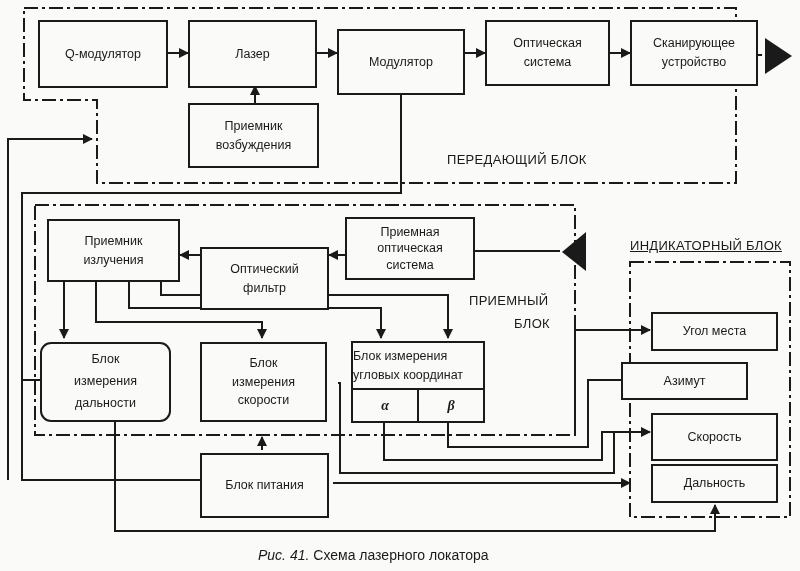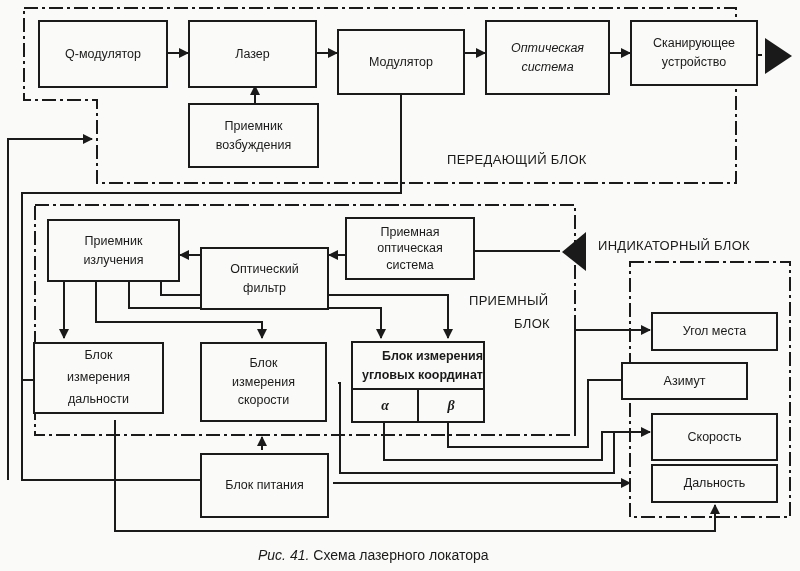--- a/index.html
+++ b/index.html
@@ -6,21 +6,21 @@
   body { width:800px; height:571px; position:relative; overflow:hidden;
          font-family:"Liberation Sans", sans-serif; color:#1a1a1a; }
   svg { position:absolute; left:0; top:0; }
   .box { position:absolute; border:2.5px solid #1a1a1a; background:#fafaf8;
          box-sizing:border-box; display:flex; align-items:center; justify-content:center;
          text-align:center; font-size:12.5px; line-height:1.5; }
   .lbl { position:absolute; font-size:13px; letter-spacing:0.3px; white-space:nowrap; }
   .caption { position:absolute; left:258px; top:547px; font-family:Liberation Sans, sans-serif; font-size:14px; }
   .caption i { font-style:italic; }
   .split { position:absolute; display:flex; flex-direction:column; border:2.5px solid #1a1a1a; box-sizing:border-box; background:#fafaf8; }
-  .split .top { flex:0 0 auto; height:45px; display:flex; align-items:center; justify-content:center; text-align:right; font-size:12.5px; line-height:1.45; border-bottom:2px solid #1a1a1a;font-weight:bold; }
+  .split .top { flex:0 0 auto; height:45px; display:flex; align-items:center; justify-content:center; text-align:left; font-size:12.5px; line-height:1.45; border-bottom:2px solid #1a1a1a; }
   .split .bot { flex:1; display:flex; }
   .split .bot div { flex:1; display:flex; align-items:center; justify-content:center; font-family:"Liberation Serif", serif; font-style:italic; font-weight:bold; font-size:14px; }
   .split .bot div:first-child { border-right:2px solid #1a1a1a; }
 </style>
 </head>
 <body>
 
 <svg width="800" height="571">
   <defs>
     <marker id="ah" markerWidth="10" markerHeight="10" refX="9" refY="5" orient="auto" markerUnits="userSpaceOnUse">
@@ -74,21 +74,21 @@
 
 <div class="box" style="left:38px;top:20px;width:130px;height:68px;text-align:center;">
     <span>Q-модулятор</span>
   </div>
 <div class="box" style="left:188px;top:20px;width:129px;height:68px;">
     <span>Лазер</span>
   </div>
 <div class="box" style="left:337px;top:29px;width:128px;height:66px;">
     <span>Модулятор</span>
   </div>
-<div class="box" style="left:485px;top:20px;width:125px;height:75px;font-style:italic;">
+<div class="box" style="left:485px;top:20px;width:125px;height:66px;">
     <span style="width:90px">Оптическая система</span>
   </div>
 <div class="box" style="left:630px;top:20px;width:128px;height:66px;">
     <span style="width:100px">Сканирующее устройство</span>
   </div>
 <div class="box" style="left:188px;top:103px;width:131px;height:65px;">
     <span style="width:90px">Приемник возбуждения</span>
   </div>
 
 <div class="lbl" style="left:447px;top:152px;">ПЕРЕДАЮЩИЙ БЛОК</div>
@@ -98,23 +98,23 @@
   </div>
 <div class="box" style="left:200px;top:219px;width:129px;height:63px;margin-top:28px;">
     <span style="width:80px">Оптический фильтр</span>
   </div>
 <div class="box" style="left:345px;top:217px;width:130px;height:63px;">
     <span style="width:90px;line-height:1.3">Приемная оптическая система</span>
   </div>
 
 <div class="lbl" style="left:469px;top:293px;">ПРИЕМНЫЙ</div>
 <div class="lbl" style="left:514px;top:316px;">БЛОК</div>
-<div class="lbl" style="left:598px;top:238px;">ИНДИКАТОРНЫЙ БЛОК</div>
+<div class="lbl" style="left:630px;top:238px;text-decoration:underline;">ИНДИКАТОРНЫЙ БЛОК</div>
 
-<div class="box" style="left:33px;top:342px;width:131px;height:72px;">
+<div class="box" style="left:40px;top:342px;width:131px;height:80px;border-radius:11px;">
     <span style="width:80px;line-height:1.75">Блок измерения дальности</span>
   </div>
 <div class="box" style="left:200px;top:342px;width:127px;height:80px;">
     <span style="width:80px">Блок измерения скорости</span>
   </div>
 <div class="split" style="left:351px;top:341px;width:134px;height:82px;">
   <div class="top">Блок измерения угловых координат</div>
   <div class="bot">
     <div>α</div>
     <div>β</div>

